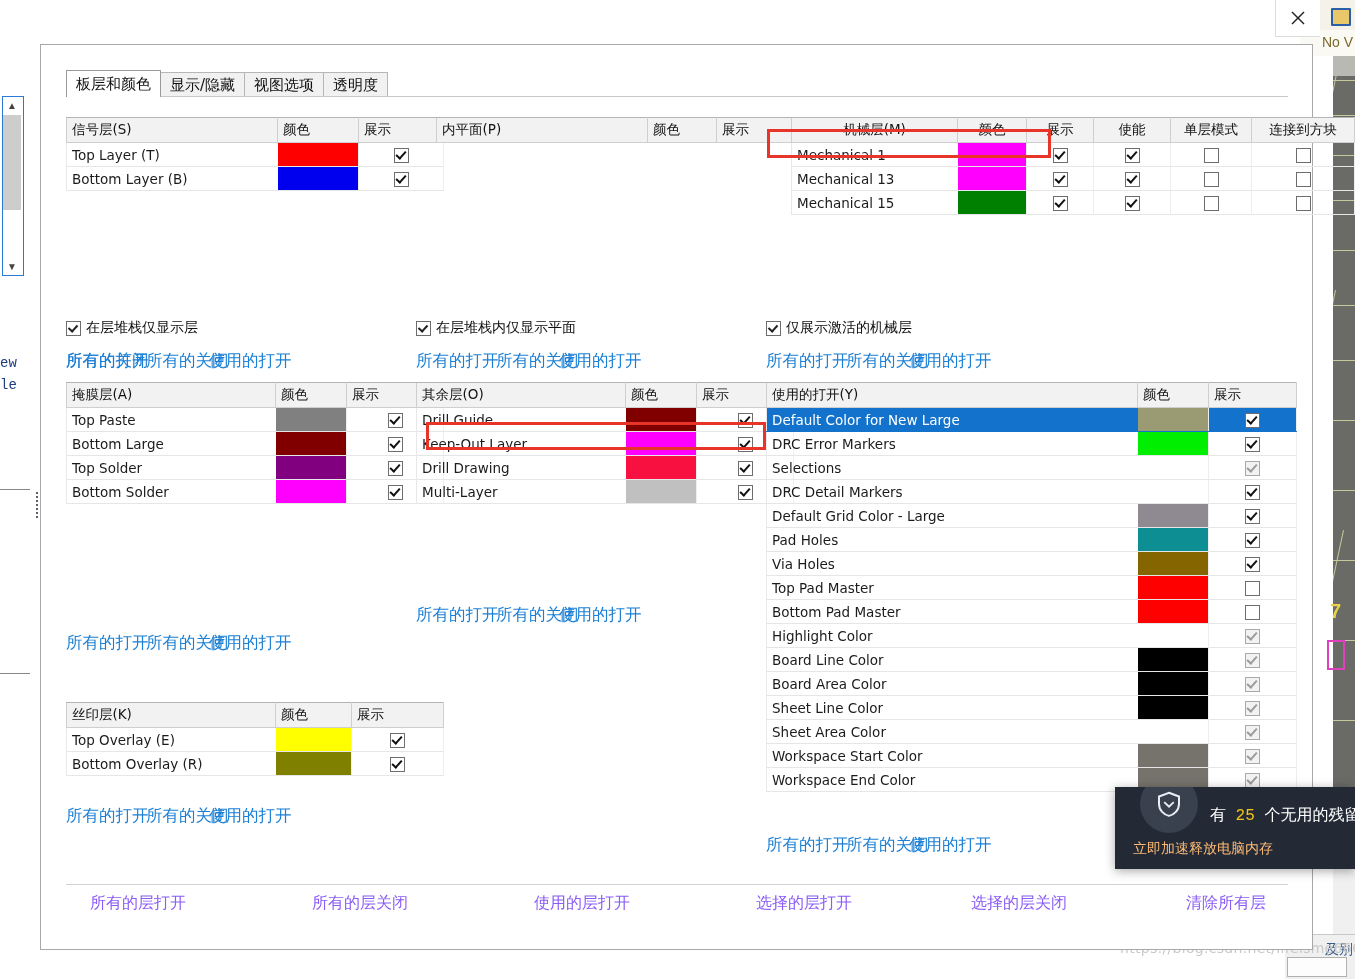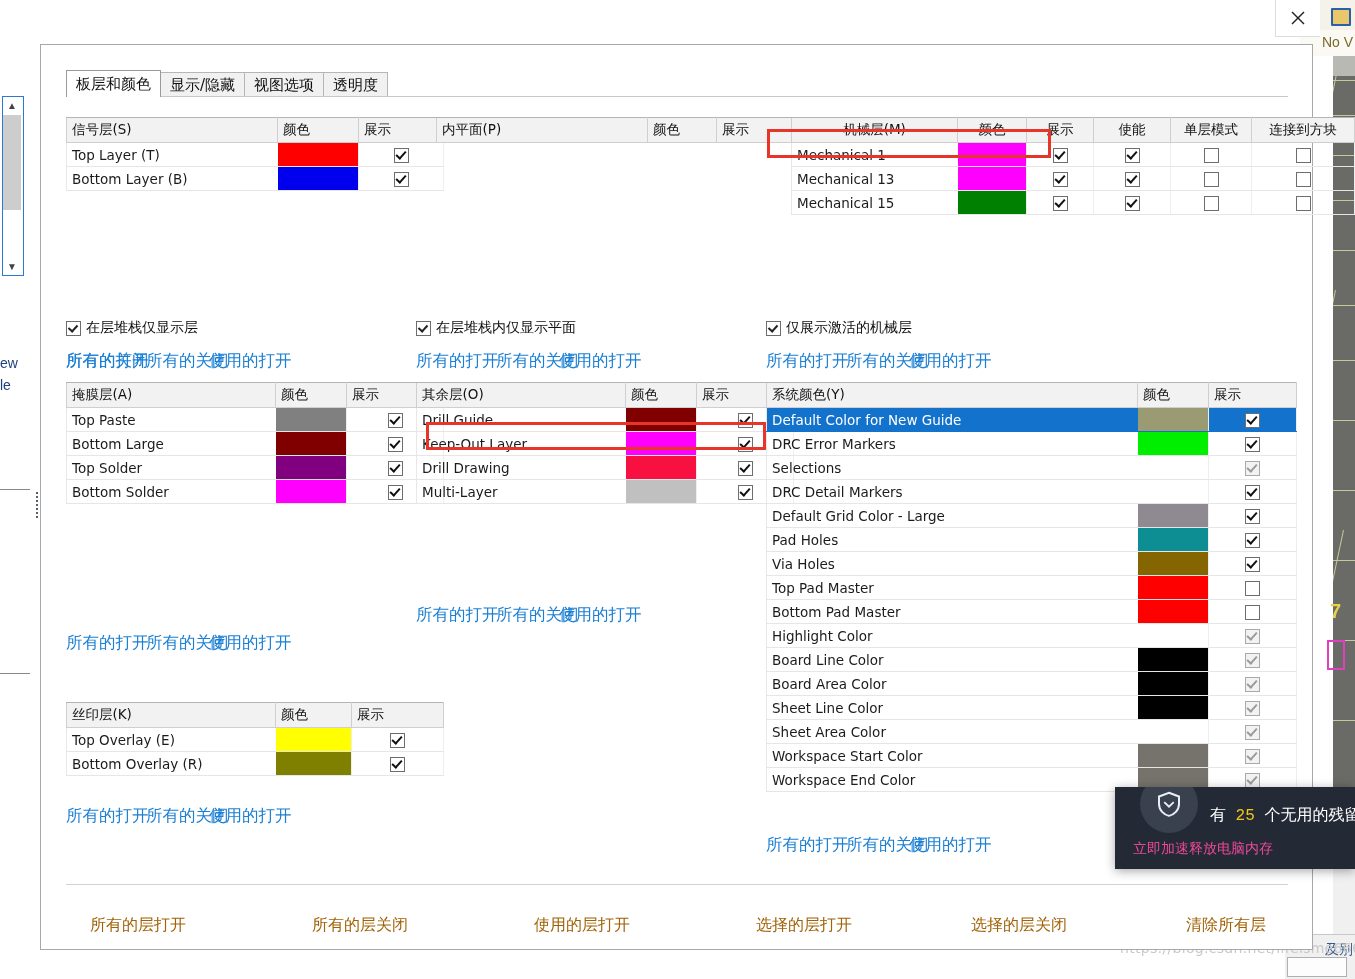--- a/index.html
+++ b/index.html
@@ -28,21 +28,21 @@
   .bg-botlabel{position:absolute;right:2px;bottom:20px;font-size:14px;color:#3a5a8a;white-space:nowrap;}
   .bg-botbtn{position:absolute;bottom:2px;height:18px;background:#fdfdfd;border:1px solid #b0b0b0;}
 
   
   .left-panel{position:absolute;left:0;top:44px;width:46px;height:905px;background:#ffffff;border-right:1px solid #cfcfcf;}
   .left-scroll{position:absolute;left:2px;top:52px;width:20px;height:178px;border:1px solid #2b79d2;background:#ffffff;}
   .left-scroll .arrow{position:absolute;left:0;width:18px;height:17px;text-align:center;line-height:17px;font-size:10px;color:#444;}
   .left-scroll .arrow.up{top:0;}
   .left-scroll .arrow.dn{bottom:0;}
   .left-scroll .thumb{position:absolute;left:0;top:18px;width:18px;height:95px;background:#cdcdcd;}
-  .left-txt{position:absolute;left:0;font-size:14px;color:#2a2a2a;}
+  .left-txt{position:absolute;left:0;font-size:14px;color:#2a2a2a;font-family:Liberation Mono, monospace;}
   .left-txt.b{color:#1f3f7f;}
   .left-hr{position:absolute;left:0;width:30px;height:1px;background:#888;}
   .grip{position:absolute;left:36px;top:490px;width:6px;height:24px;}
   .grip i{display:block;width:2px;height:2px;background:#55606a;margin:2px 0;}
 
   
   #dialog{
     position:absolute;left:40px;top:44px;width:1273px;height:906px;
     background:#ffffff;border:1px solid #a8a8a8;box-sizing:border-box;
   }
@@ -99,38 +99,38 @@
   
   .linkgroup{position:absolute;height:22px;white-space:nowrap;}
   .linkgroup a{
     position:absolute;top:0;left:0;color:#1b7fd4;font-size:16.5px;text-decoration:none;cursor:pointer;
     font-family:"DejaVu Sans","Liberation Sans",sans-serif;
   }
 
   
   .bottombar{position:absolute;left:25px;bottom:18px;width:1222px;height:46px;border-top:1px solid #d2d2d2;}
   .bottombar a{
-    position:absolute;top:30px;color:#a16207;font-size:16px;text-decoration:none;cursor:pointer;white-space:nowrap;
+    position:absolute;top:8px;color:#8b5cf6;font-size:16px;text-decoration:none;cursor:pointer;white-space:nowrap;
     font-family:"DejaVu Sans","Liberation Sans",sans-serif;
   }
 
   
   .hl{position:absolute;border:3px solid #e8352a;box-sizing:border-box;pointer-events:none;}
 
   
   #toast{
     position:absolute;left:1115px;top:787px;width:240px;height:82px;background:#232a36;
     box-shadow:0 2px 10px rgba(0,0,0,.35);overflow:hidden;
   }
   #toast .shield{position:absolute;left:25px;top:-12px;width:58px;height:58px;border-radius:50%;background:#39404e;
     display:flex;align-items:center;justify-content:center;}
   #toast .t1{position:absolute;left:95px;top:18px;font-size:16px;color:#ffffff;white-space:nowrap;
     font-family:Liberation Mono, monospace;}
   #toast .t1 b{color:#f5c518;font-weight:normal;}
-  #toast .t2{position:absolute;left:18px;top:53px;font-size:14px;color:#ec4899;white-space:nowrap;
+  #toast .t2{position:absolute;left:18px;top:53px;font-size:14px;color:#fdba74;white-space:nowrap;
     font-family:"DejaVu Sans","Liberation Sans",sans-serif;}
 
   .watermark{position:absolute;left:1120px;top:940px;font-size:14px;color:#c9c9c9;white-space:nowrap;
     font-family:"DejaVu Sans",sans-serif;letter-spacing:.3px;}
 </style>
 </head>
 <body>
 
 <div id="bg-editor">
   <div class="bg-right-strip"></div>
@@ -394,28 +394,28 @@
               <span class="swatch" style="background:#c0c0c0"></span>
             </td>
             <td class="ck"><span class="cb on"></span></td>
           </tr>
         </tbody>
     </table>
 
     <table class="tbl" id="tbl-sys" style="left:700px;top:285px;width:497px;">
       <thead>
           <tr>
-        <th style="width:360px">系统颜色(Y)</th>
+        <th style="width:360px">使用的打开(Y)</th>
         <th style="width:60px">颜色</th>
         <th style="width:77px">展示</th>
       </tr>
         </thead>
       <tbody>
           <tr class="sel">
-            <td class="nm">Default Color for New Guide</td>
+            <td class="nm">Default Color for New Large</td>
             <td class="sw">
               <span class="swatch" style="background:#9a9b72"></span>
             </td>
             <td class="ck"><span class="cb on"></span></td>
           </tr>
           <tr class="">
             <td class="nm">DRC Error Markers</td>
             <td class="sw">
               <span class="swatch" style="background:#00ef00"></span>
             </td>

